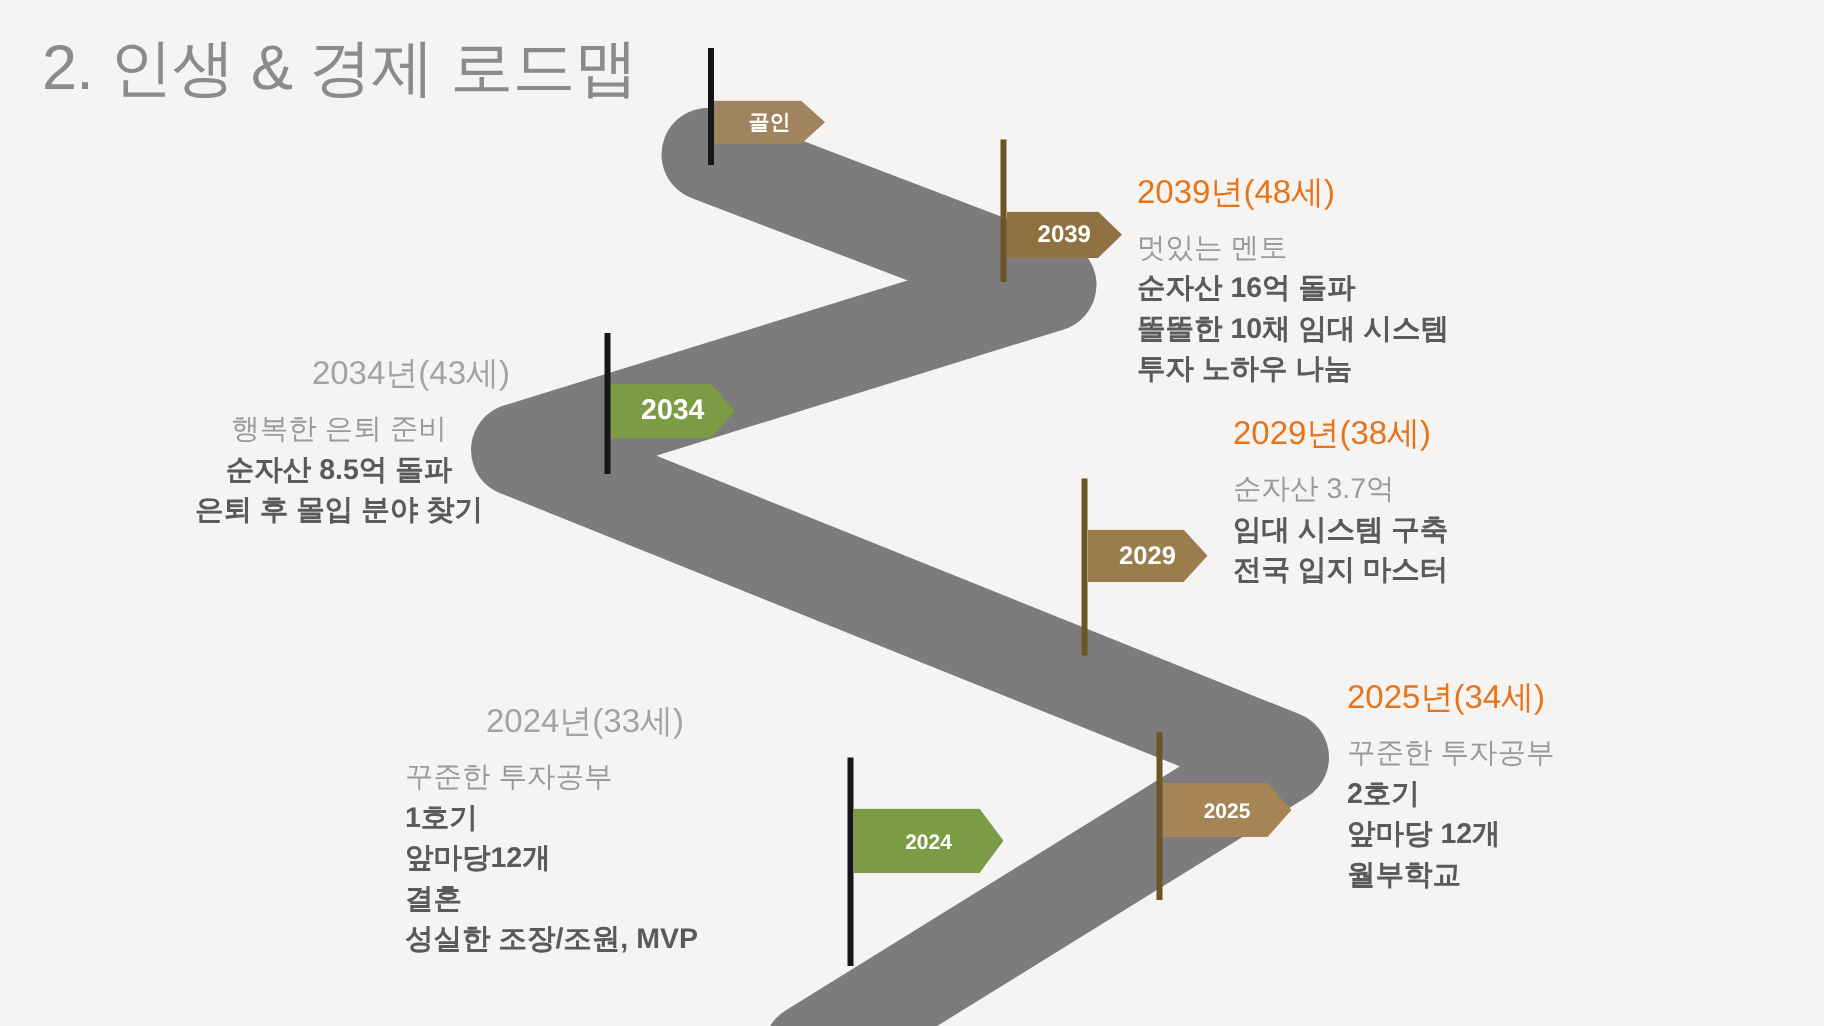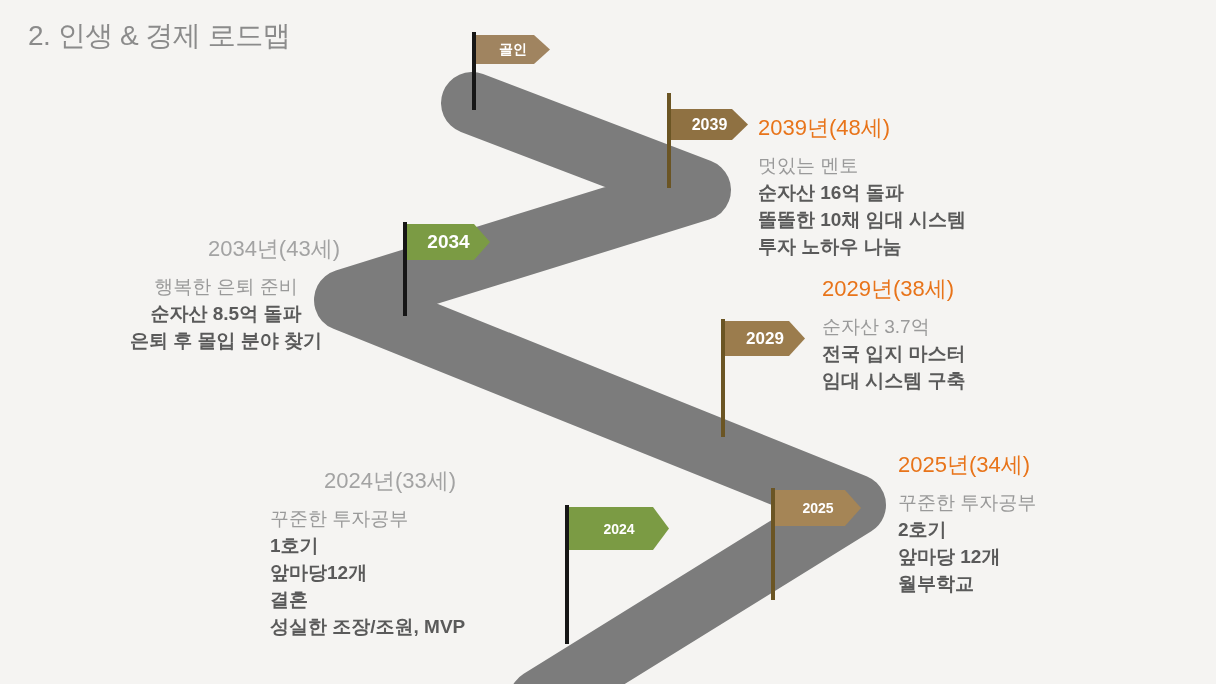--- a/index.html
+++ b/index.html
@@ -17,21 +17,21 @@
     height: 684px;
     background: #f5f4f2;
     overflow: hidden;
   }
 
   
   #page-title {
     position: absolute;
     left: 28px;
     top: 17px;
-    font-size: 28px;
+    font-size: 42px;
     font-weight: 400;
     color: #8b8b8b;
     letter-spacing: -0.5px;
     white-space: nowrap;
   }
 
   
   #road-svg {
     position: absolute;
     left: 0;
@@ -52,20 +52,21 @@
   .flag .banner {
     position: absolute;
     display: flex;
     align-items: center;
     justify-content: center;
     color: #ffffff;
     font-weight: bold;
     white-space: nowrap;
     -webkit-clip-path: polygon(0 0, calc(100% - 16px) 0, 100% 50%, calc(100% - 16px) 100%, 0 100%);
     clip-path: polygon(0 0, calc(100% - 16px) 0, 100% 50%, calc(100% - 16px) 100%, 0 100%);
+    margin-top: 32px;
   }
 
   
   .milestone {
     position: absolute;
   }
   .milestone .ms-head {
     font-size: 22px;
     font-weight: 400;
     white-space: nowrap;
@@ -150,22 +151,22 @@
   <div class="milestone align-right" style="left:112px; top:234px; width:228px;">
     <div class="ms-head" style="color:#a3a3a3;">2034년(43세)</div>
     <div class="ms-line lead">행복한 은퇴 준비</div>
     <div class="ms-line">순자산 8.5억 돌파</div>
     <div class="ms-line">은퇴 후 몰입 분야 찾기</div>
   </div>
 
   <div class="milestone" style="left:822px; top:274px;">
     <div class="ms-head" style="color:#e8741a;">2029년(38세)</div>
     <div class="ms-line lead">순자산 3.7억</div>
+    <div class="ms-line">임대 시스템 구축</div>
     <div class="ms-line">전국 입지 마스터</div>
-    <div class="ms-line">임대 시스템 구축</div>
   </div>
 
   <div class="milestone" style="left:898px; top:450px;">
     <div class="ms-head" style="color:#e8741a;">2025년(34세)</div>
     <div class="ms-line lead">꾸준한 투자공부</div>
     <div class="ms-line">2호기</div>
     <div class="ms-line">앞마당 12개</div>
     <div class="ms-line">월부학교</div>
   </div>
 

